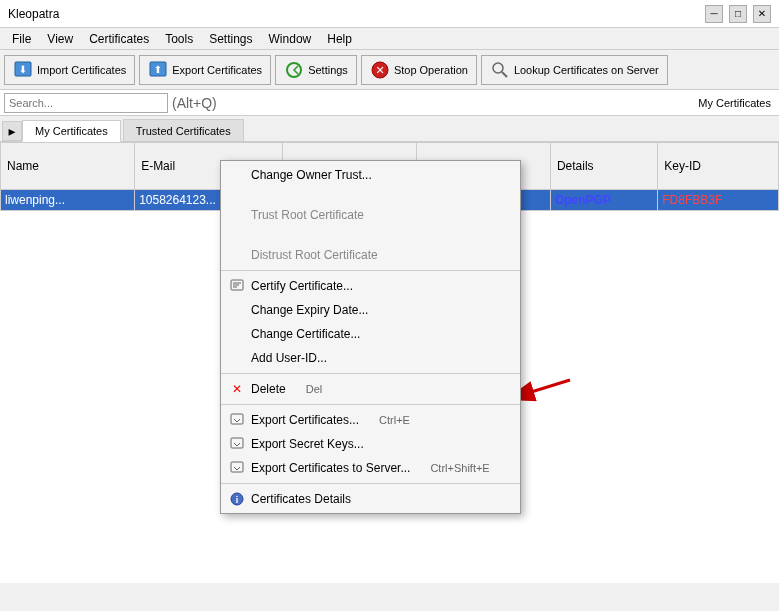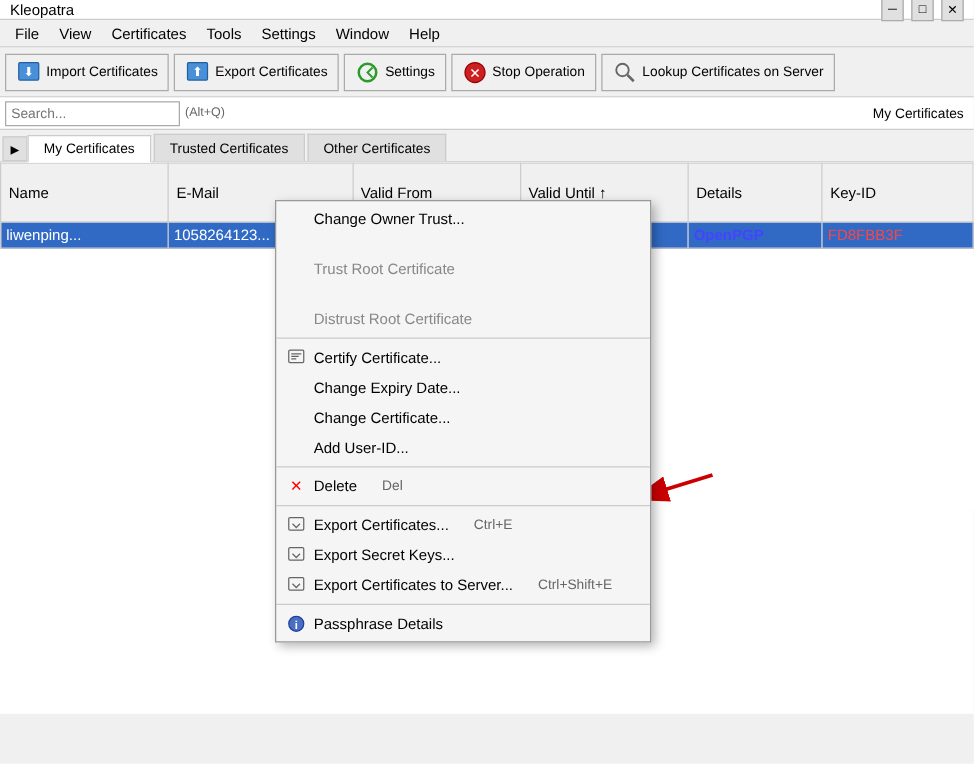--- a/index.html
+++ b/index.html
@@ -14,21 +14,21 @@
     }
 
     
     .title-bar {
       background: #fff;
       border-bottom: 1px solid #ccc;
       display: flex;
       align-items: center;
       justify-content: space-between;
       padding: 4px 8px;
-      height: 16px;
+      height: 28px;
       gap: 20px;
     }
     .title-text {
       font-size: 12px;
       color: #000;
     }
     .title-controls {
       display: flex;
       gap: 6px;
     }
@@ -98,25 +98,25 @@
       border-bottom: 1px solid #ccc;
       padding: 2px 4px;
       height: 26px;
       gap: 4px;
     }
     .search-input {
       border: 1px solid #aaa;
       height: 20px;
       padding: 0 4px;
       font-size: 11px;
-      width: 140px;
+      width: 164px;
       background: #fff;
     }
     .search-hint {
-      font-size: 10px;
+      font-size: 14px;
       color: #666;
     }
     .search-right {
       margin-left: auto;
       font-size: 11px;
       color: #000;
       padding-right: 4px;
     }
 
     
@@ -320,21 +320,20 @@
 <div class="search-bar">
   <input class="search-input" type="text" placeholder="Search..." style="">
   <span class="search-hint">(Alt+Q)</span>
   <div class="search-right">My Certificates</div>
 </div>
 
 <div class="tabs">
   <div class="tab-add">▸</div>
   <div class="tab active">My Certificates</div>
   <div class="tab">Trusted Certificates</div>
-  <div class="tab">Other Certificates</div>
 </div>
 
 <div class="table-container">
   <table class="cert-table">
     <thead>
       <tr>
         <th class="col-name">Name</th>
         <th class="col-email">E-Mail</th>
         <th class="col-valid-from">Valid From</th>
         <th class="col-valid-until">Valid Until ↑</th>
@@ -423,21 +422,21 @@
     <span class="shortcut">Ctrl+Shift+E</span>
   </div>
   <div class="ctx-separator"></div>
   <div class="ctx-item">
     <span class="ctx-icon">
       <svg width="14" height="14" viewBox="0 0 14 14">
         <circle cx="7" cy="7" r="6" fill="#4a6fc0" stroke="#2040a0" stroke-width="1"></circle>
         <text x="7" y="11" text-anchor="middle" font-size="9" fill="white" font-weight="bold">i</text>
       </svg>
     </span>
-    <span>Passphrase Details</span>
+    <span>Certificates Details</span>
   </div>
 </div>
 
 <svg class="red-arrow" style="left:0;top:0;width:779px;height:611px;">
   <defs>
     <marker id="arrowhead" markerWidth="10" markerHeight="7" refX="10" refY="3.5" orient="auto">
       <polygon points="0 0, 10 3.5, 0 7" fill="#cc0000"></polygon>
     </marker>
   </defs>
   <line x1="570" y1="380" x2="505" y2="400" stroke="#cc0000" stroke-width="3" marker-end="url(#arrowhead)"></line>

